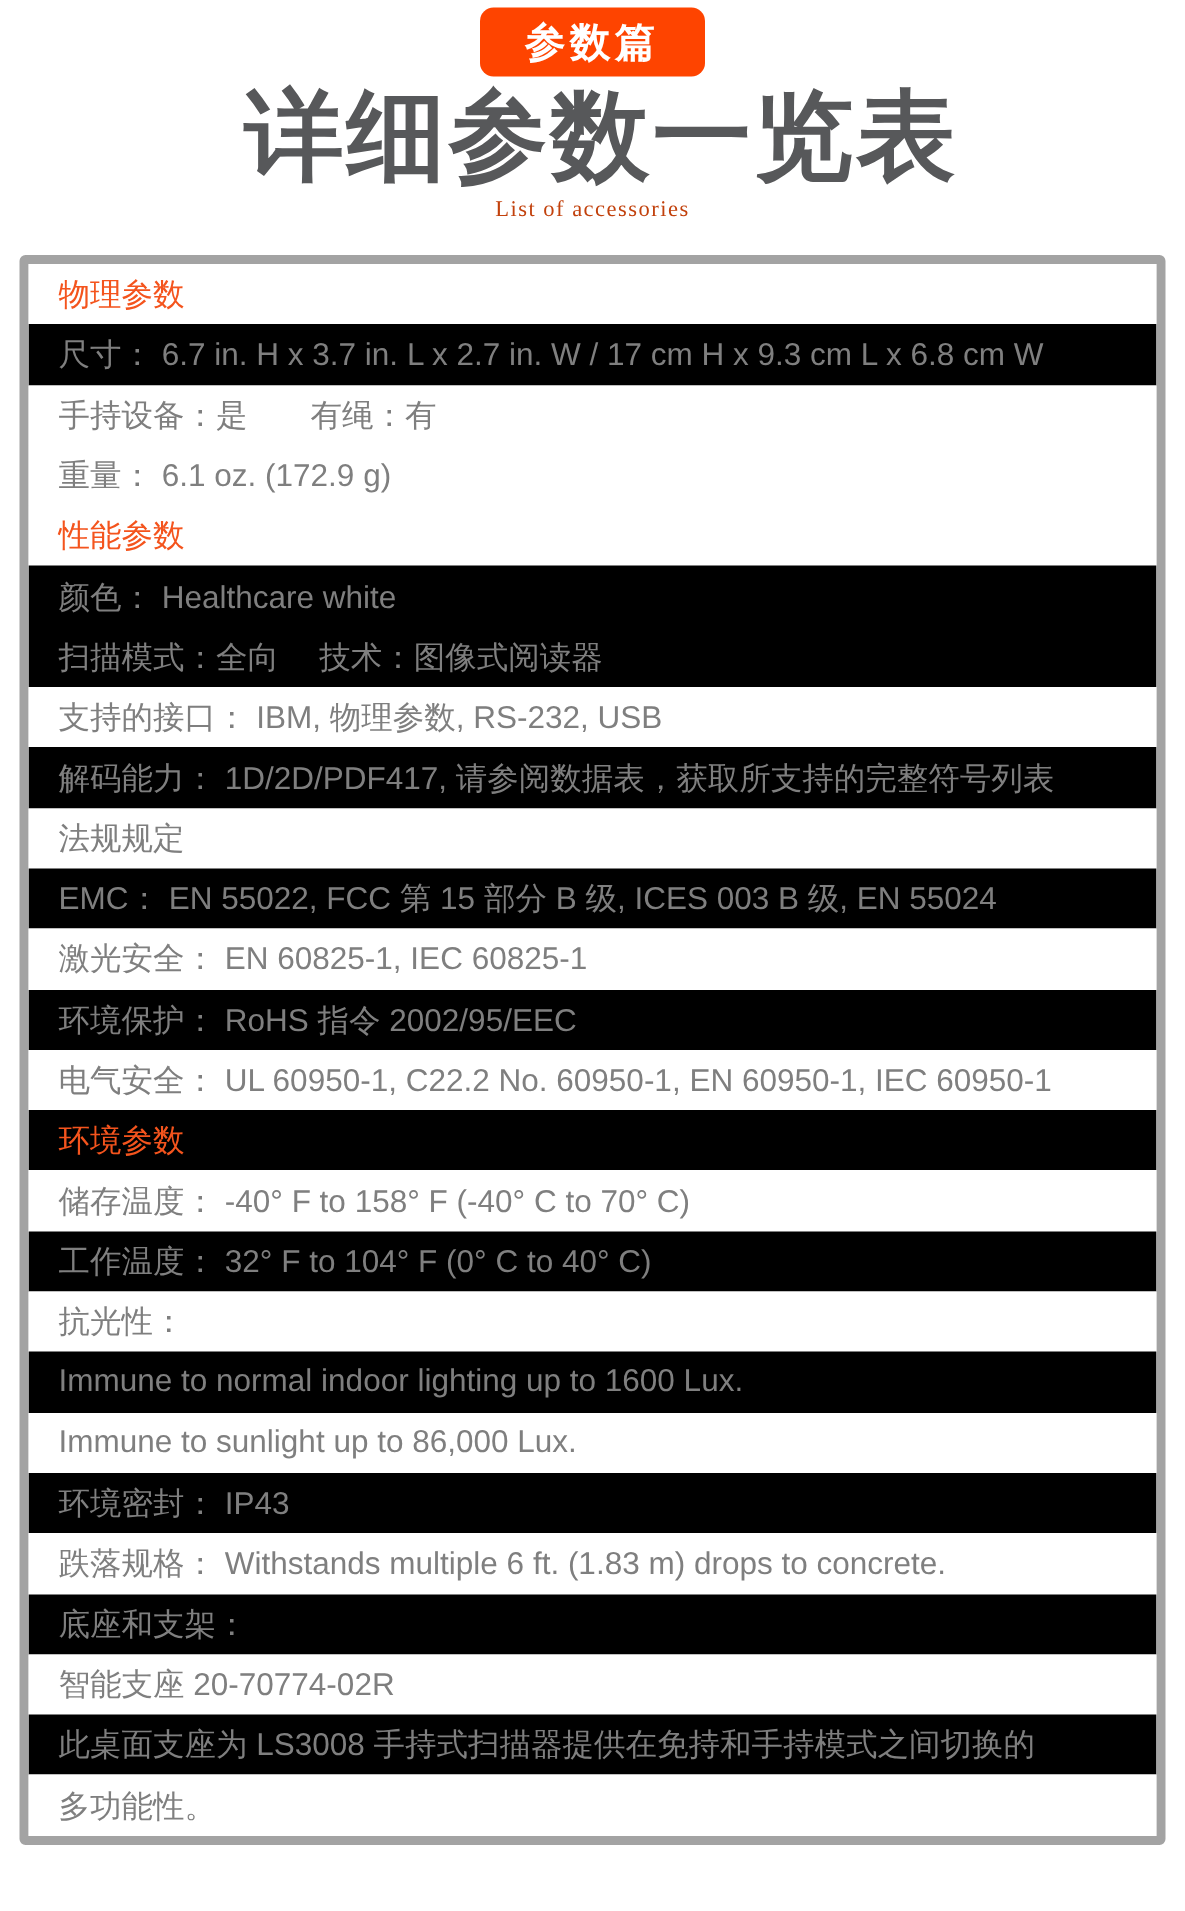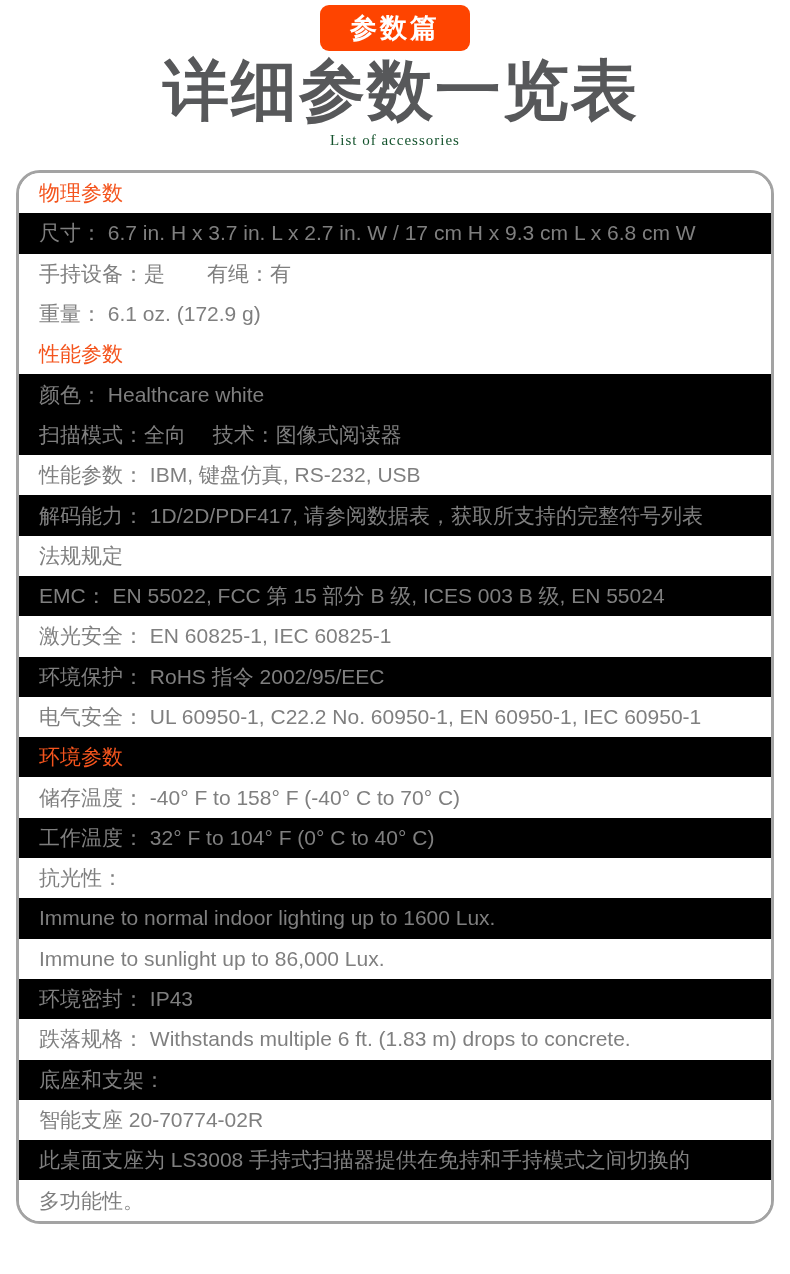--- a/index.html
+++ b/index.html
@@ -30,28 +30,28 @@
     font-weight:bold;
     color:#57585a;
     letter-spacing:2px;
     margin-left:12px;
   }
   .page-subtitle{
     margin-top:4px;
     font-family:"Liberation Serif","DejaVu Serif",serif;
     font-size:15px;
     line-height:18px;
-    color:#14532d;
+    color:#c2410c;
     letter-spacing:1px;
   }
   .spec-table{
     width:752px;
     margin:21px auto 0 auto;
-    border:3px solid #a3a3a3;
-    border-radius:24px;
+    border:6px solid #a3a3a3;
+    border-radius:4px;
     overflow:hidden;
     background:#ffffff;
   }
   .row{
     height:40.3px;
     display:flex;
     align-items:center;
     padding-left:20px;
     font-size:21px;
     color:#7f7f7f;
@@ -72,21 +72,21 @@
 </div>
 
 <div class="spec-table" id="spec-table">
     <div class="row odd section-header"><span>物理参数</span></div>
     <div class="row even"><span>尺寸： 6.7 in. H x 3.7 in. L x 2.7 in. W / 17 cm H x 9.3 cm L x 6.8 cm W</span></div>
     <div class="row odd"><span>手持设备：是　　有绳：有</span></div>
     <div class="row odd"><span>重量： 6.1 oz. (172.9 g)</span></div>
     <div class="row odd section-header"><span>性能参数</span></div>
     <div class="row even"><span>颜色： Healthcare white</span></div>
     <div class="row even"><span>扫描模式：全向　 技术：图像式阅读器</span></div>
-    <div class="row odd"><span>性能参数： IBM, 键盘仿真, RS-232, USB</span></div>
+    <div class="row odd"><span>支持的接口： IBM, 物理参数, RS-232, USB</span></div>
     <div class="row even"><span>解码能力： 1D/2D/PDF417, 请参阅数据表，获取所支持的完整符号列表</span></div>
     <div class="row odd"><span>法规规定</span></div>
     <div class="row even"><span>EMC： EN 55022, FCC 第 15 部分 B 级, ICES 003 B 级, EN 55024</span></div>
     <div class="row odd"><span>激光安全： EN 60825-1, IEC 60825-1</span></div>
     <div class="row even"><span>环境保护： RoHS 指令 2002/95/EEC</span></div>
     <div class="row odd"><span>电气安全： UL 60950-1, C22.2 No. 60950-1, EN 60950-1, IEC 60950-1</span></div>
     <div class="row even section-header"><span>环境参数</span></div>
     <div class="row odd"><span>储存温度： -40° F to 158° F (-40° C to 70° C)</span></div>
     <div class="row even"><span>工作温度： 32° F to 104° F (0° C to 40° C)</span></div>
     <div class="row odd"><span>抗光性：</span></div>

